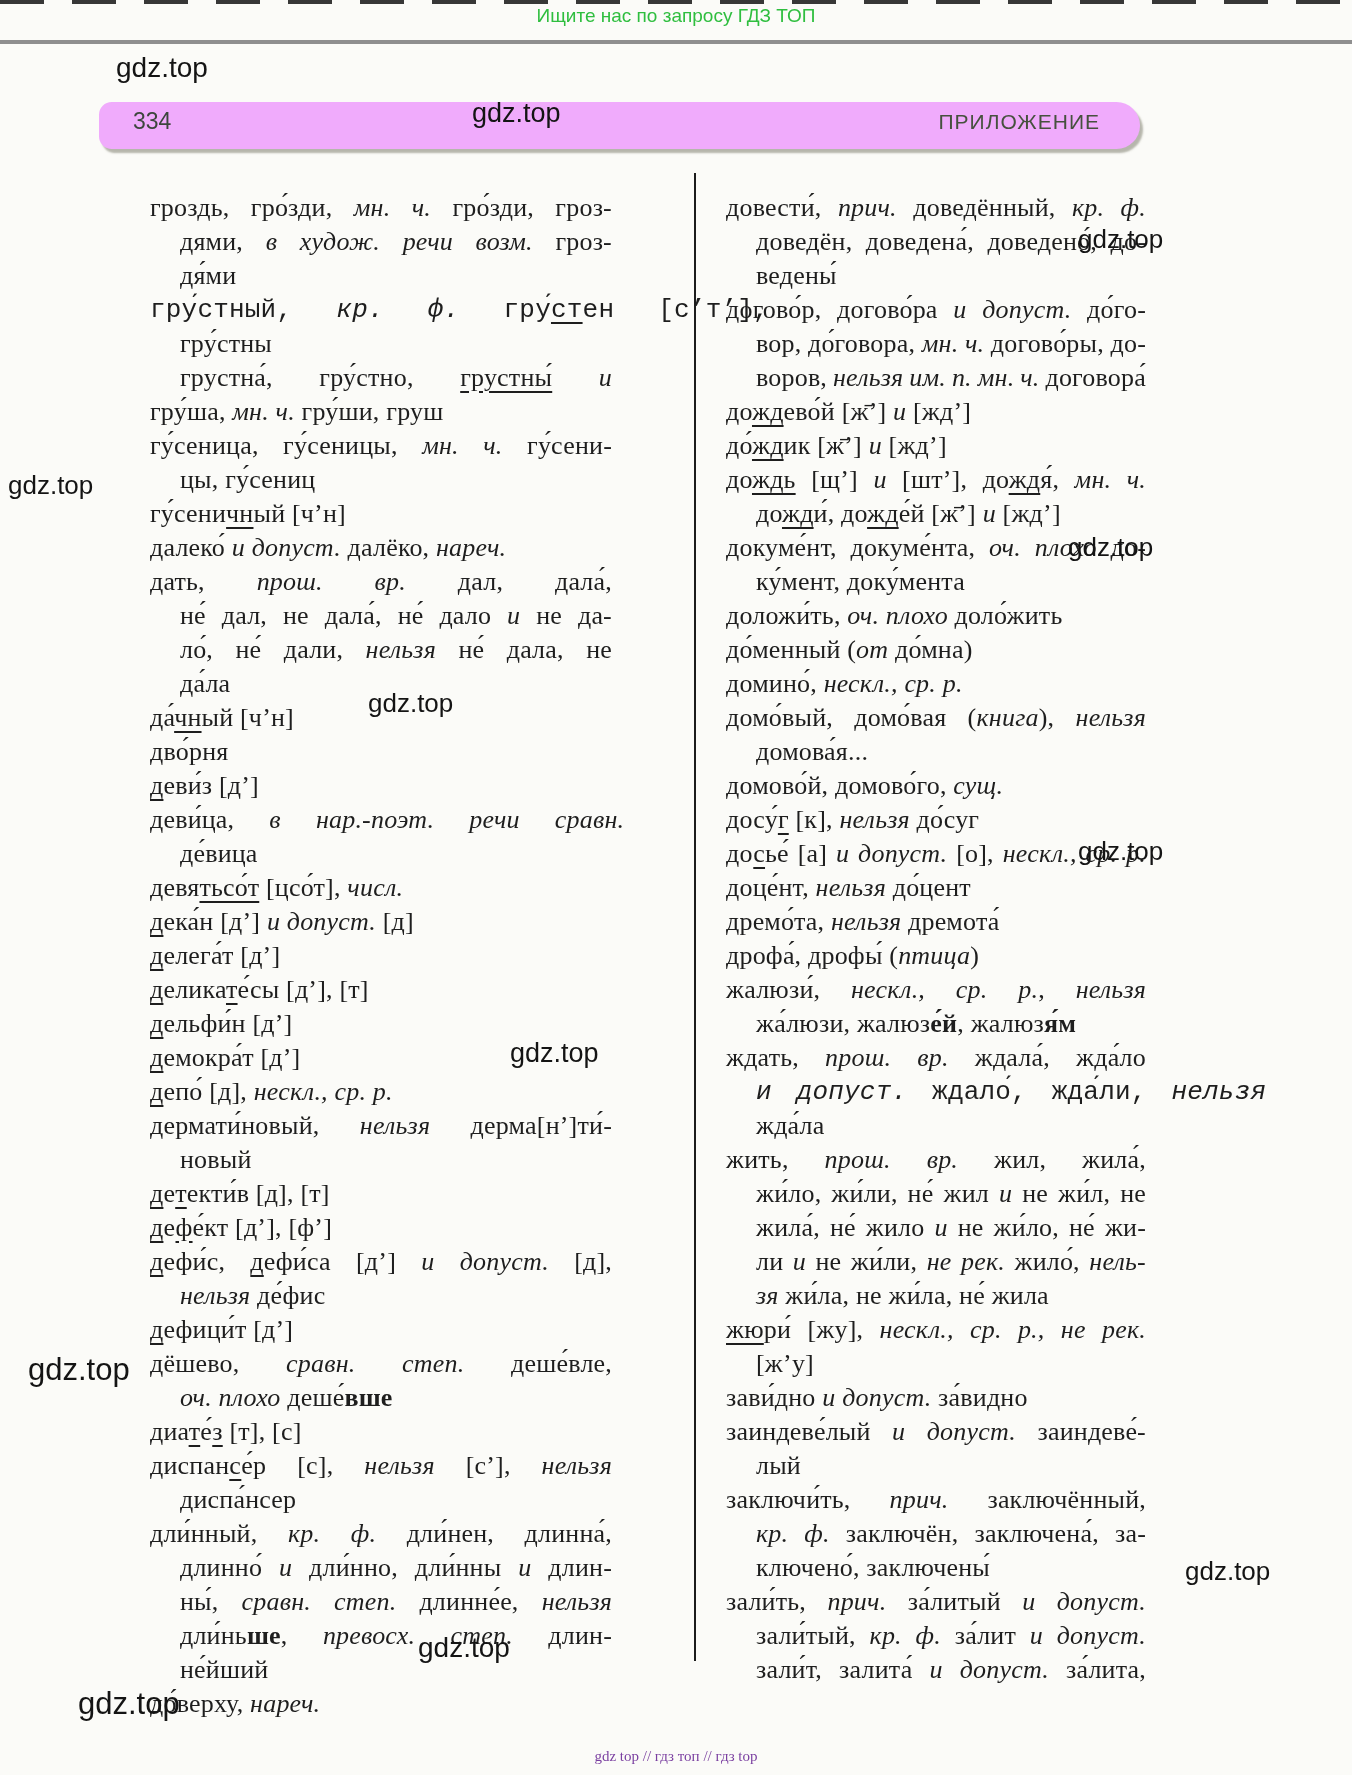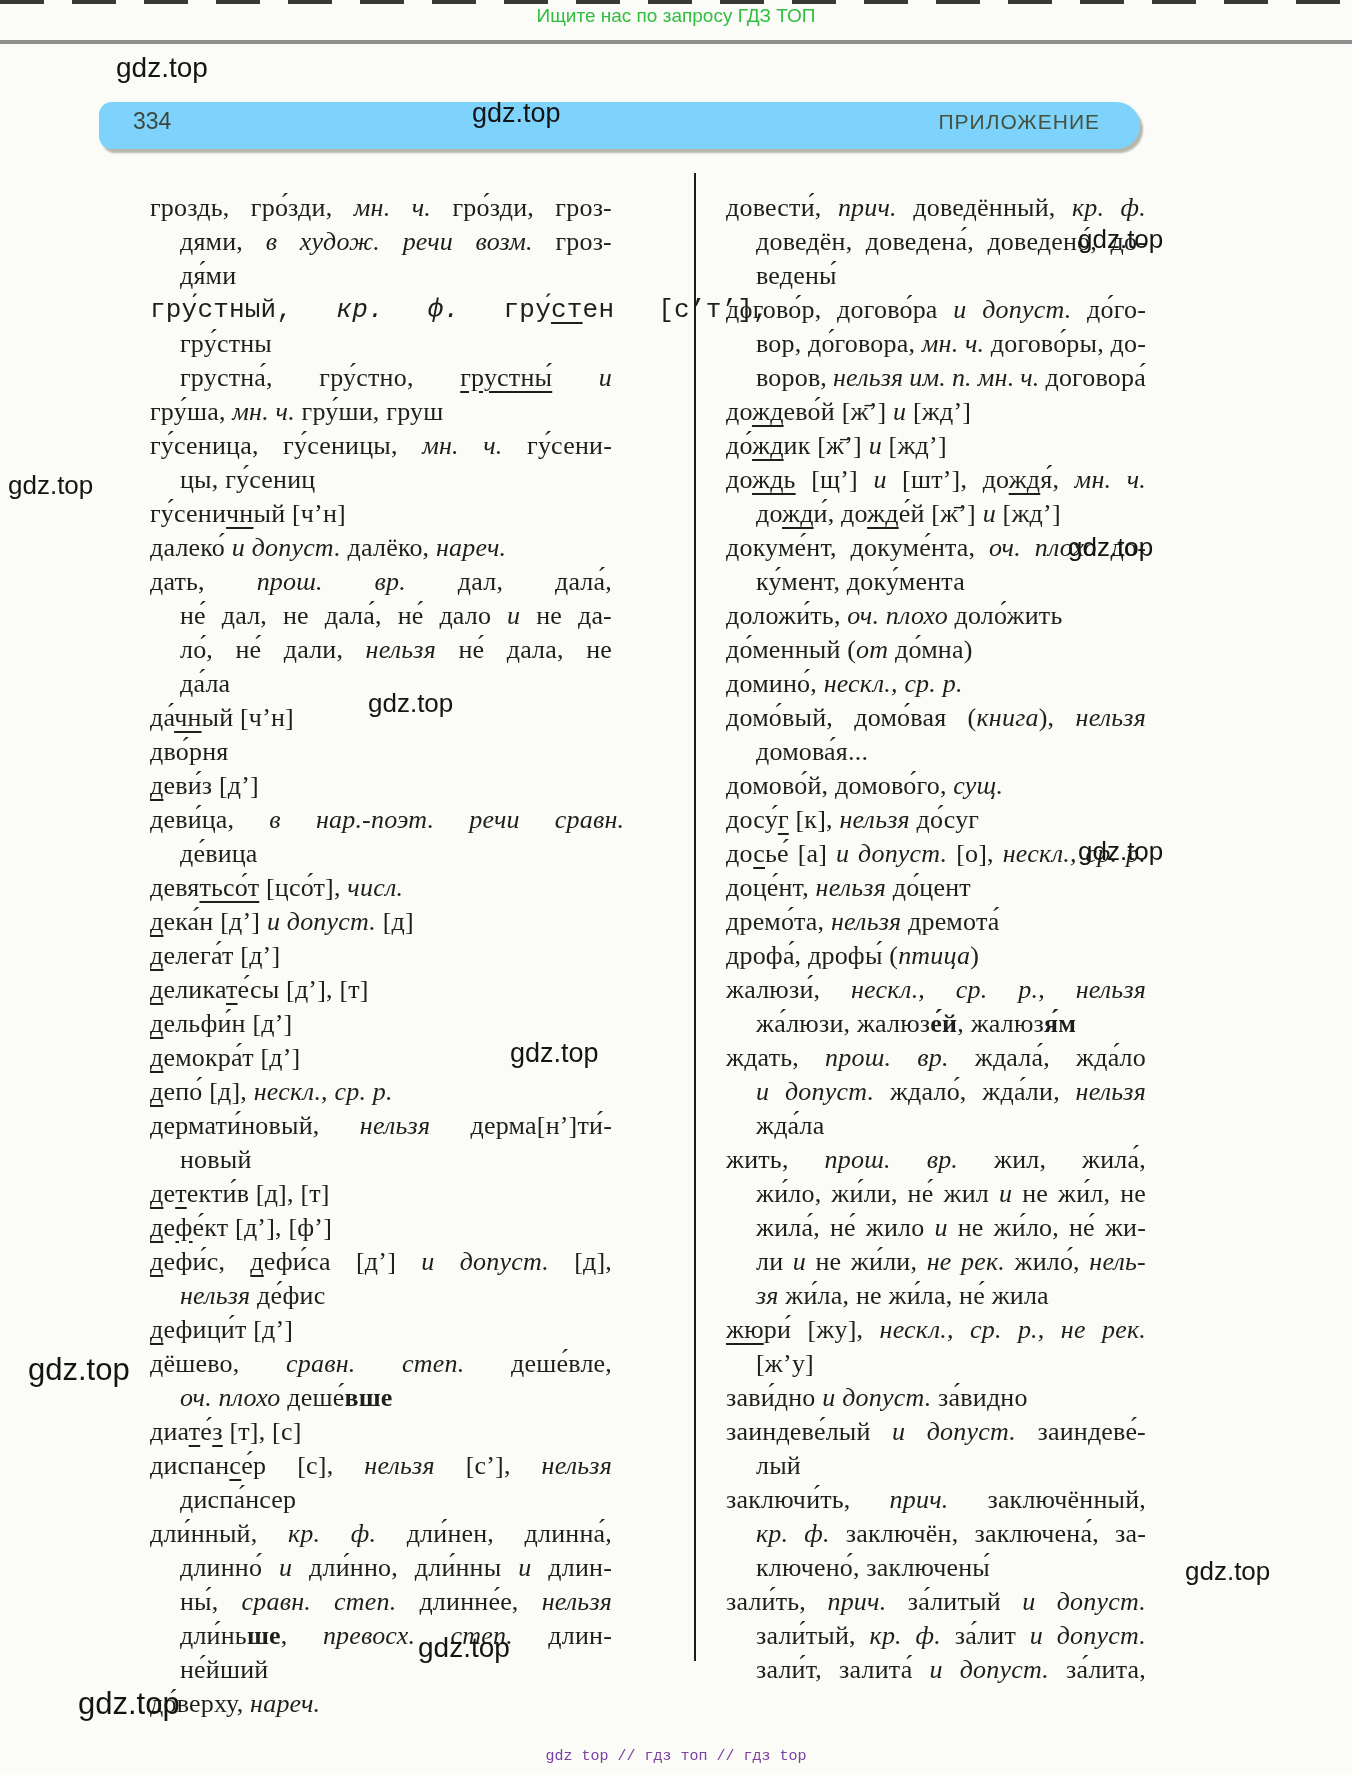--- a/index.html
+++ b/index.html
@@ -9,39 +9,39 @@
     background:#fbfbf8; color:#1e1e1e;
     font-family:"Liberation Serif","DejaVu Serif",serif;
   }
   .top-dashes{ position:absolute; left:0; top:0; width:100%; height:4px;
     background:repeating-linear-gradient(90deg,#151515 0 44px,rgba(0,0,0,0) 44px 72px);
     opacity:.85; }
   .banner{ position:absolute; top:5px; left:0; width:100%; text-align:center;
     font-family:"Liberation Sans","DejaVu Sans",sans-serif; font-size:19px; color:#2fbe3f; }
   .rule{ position:absolute; top:40px; left:0; width:100%; height:4px; background:#8f8f8f; }
   .header-bar{ position:absolute; left:99px; top:102px; width:1041px; height:47px;
-    background:#7dd3fc; border-radius:13px 24px 24px 13px;
+    background:#f0abfc; border-radius:13px 24px 24px 13px;
     box-shadow:3px 4px 2px rgba(125,125,110,.55);
     display:flex; align-items:center; justify-content:space-between;
     padding:0 40px 8px 34px;
     font-family:"Liberation Sans","DejaVu Sans",sans-serif; }
   .page-num{ font-size:23px; color:#3c463c; }
   .header-title{ font-size:21px; letter-spacing:1px; color:#46513e; }
   .col{ position:absolute; top:191px; }
   .col-left{ left:150px; width:462px; }
   .col-right{ left:726px; width:420px; }
   .divider{ position:absolute; left:694px; top:173px; width:2px; height:1488px; background:#1c1c1c; }
   .line{ font-size:26px; line-height:34px; white-space:nowrap; letter-spacing:.2px; }
   .line.ind{ margin-left:30px; }
   .line u{ text-decoration-line:underline; text-decoration-thickness:2px; text-underline-offset:5px; }
   .line b{ font-weight:bold; }
   .wm{ position:absolute; font-family:"Liberation Sans","DejaVu Sans",sans-serif;
     color:#141414; white-space:nowrap; }
   .footer{ position:absolute; top:1748px; left:0; width:100%; text-align:center;
-    font-family:Liberation Mono, monospace; font-size:15px; color:#7a3fa0; }
+    font-family:Liberation Serif, serif; font-size:15px; color:#7a3fa0; }
 </style>
 </head>
 <body>
 
 <div class="top-dashes"></div>
 <div class="banner">Ищите нас по запросу ГДЗ ТОП</div>
 <div class="rule"></div>
 
 <div class="header-bar">
   <span class="page-num">334</span>
@@ -116,21 +116,21 @@
     <div class="line ind">домова́я...</div>
     <div class="line">домово́й, домово́го, <i>сущ.</i></div>
     <div class="line">досу́<u>г</u> [к], <i>нельзя</i> до́суг</div>
     <div class="line just" style="word-spacing: 2.16px;">до<u>с</u>ье́ [а] <i>и допуст.</i> [о], <i>нескл., ср. р.</i></div>
     <div class="line">доце́нт, <i>нельзя</i> до́цент</div>
     <div class="line">дремо́та, <i>нельзя</i> дремота́</div>
     <div class="line">дрофа́, дрофы́ (<i>птица</i>)</div>
     <div class="line just" style="word-spacing: 24.07px;">жалюзи́, <i>нескл., ср. р.</i>, <i>нельзя</i></div>
     <div class="line ind">жа́люзи, жалюз<b>е́й</b>, жалюз<b>я́м</b></div>
     <div class="line just" style="word-spacing: 19.39px;">ждать, <i>прош. вр.</i> ждала́, жда́ло</div>
-    <div class="line ind just" style="word-spacing: 9.04px;"><i>и допуст.</i> ждало́, жда́ли, <i>нельзя</i></div>
+    <div class="line ind just" style="word-spacing: 9.04px; font-family: Liberation Mono, monospace;"><i>и допуст.</i> ждало́, жда́ли, <i>нельзя</i></div>
     <div class="line ind">жда́ла</div>
     <div class="line just" style="word-spacing: 29.25px;">жить, <i>прош. вр.</i> жил, жила́,</div>
     <div class="line ind just" style="word-spacing: 3.3px;">жи́ло, жи́ли, не́ жил <i>и</i> не жи́л, не</div>
     <div class="line ind just" style="word-spacing: 3.33px;">жила́, не́ жило <i>и</i> не жи́ло, не́ жи-</div>
     <div class="line ind just" style="word-spacing: 2.8px;">ли <i>и</i> не жи́ли, <i>не рек.</i> жило́, <i>нель-</i></div>
     <div class="line ind"><i>зя</i> жи́ла, не жи́ла, не́ жила</div>
     <div class="line just" style="word-spacing: 9.63px;"><u>жю</u>ри́ [жу], <i>нескл., ср. р., не рек.</i></div>
     <div class="line ind">[ж’у]</div>
     <div class="line">зави́дно <i>и допуст.</i> за́видно</div>
     <div class="line just" style="word-spacing: 14.76px;">заиндеве́лый <i>и допуст.</i> заиндеве́-</div>

